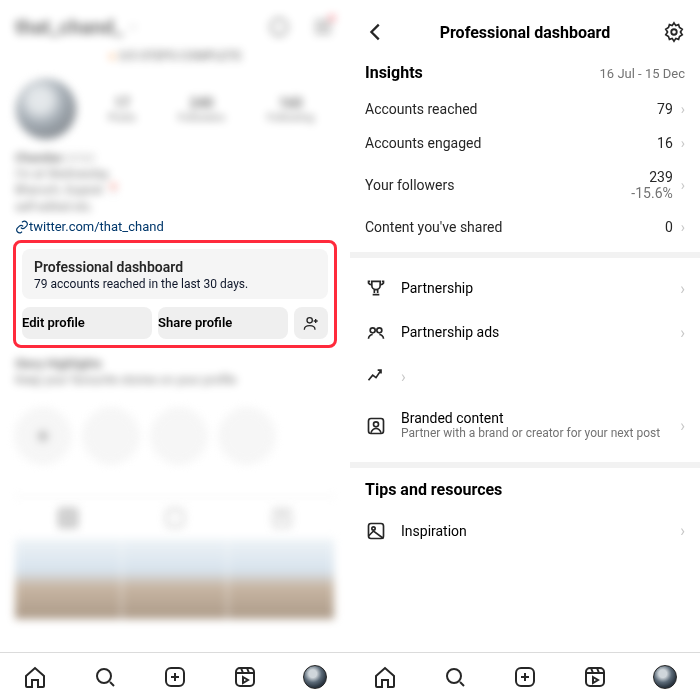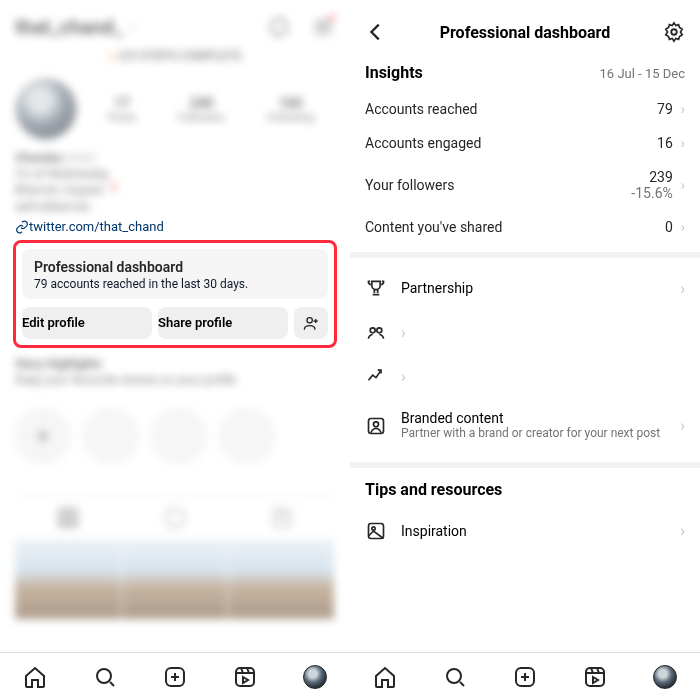--- a/index.html
+++ b/index.html
@@ -269,20 +269,21 @@
     <span class="chev">›</span>
   </div>
   <div class="tool">
     <div class="ti">
         <svg width="20" height="20" viewBox="0 0 24 24">
           <circle cx="8" cy="10" r="3" fill="none" stroke="#262626" stroke-width="2"></circle>
           <circle cx="16" cy="10" r="3" fill="none" stroke="#262626" stroke-width="2"></circle>
           <path d="M3 20c0-3 3-5 5-5M21 20c0-3-3-5-5-5" fill="none" stroke="#262626" stroke-width="2"></path>
         </svg>
       </div>
+    <div class="tt">Partnership ads</div>
     <span class="chev">›</span>
   </div>
   <div class="tool">
     <div class="ti">
         <svg width="20" height="20" viewBox="0 0 24 24">
           <path d="M3 17l5-6 4 3 6-9M14 5h4v4" fill="none" stroke="#262626" stroke-width="2"></path>
         </svg>
       </div>
     <span class="chev">›</span>
   </div>

